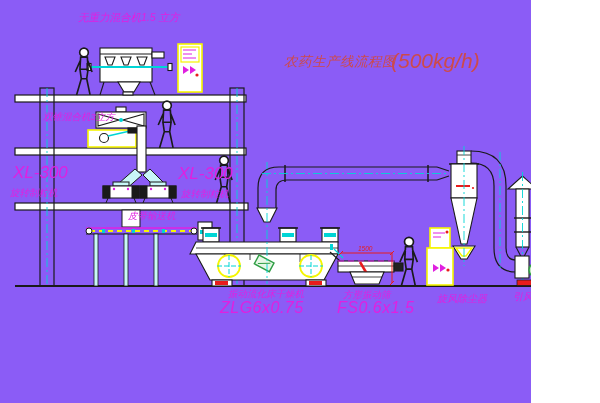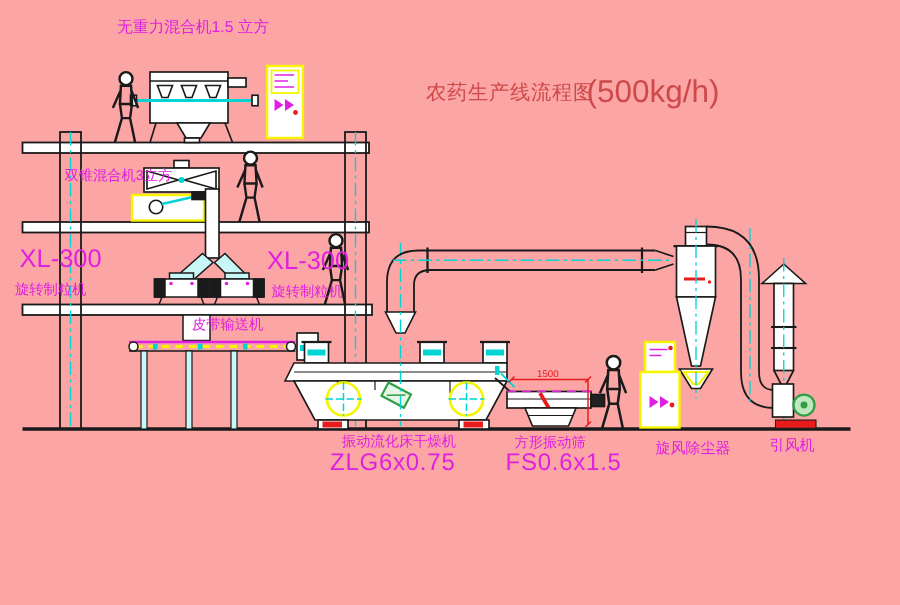--- a/index.html
+++ b/index.html
@@ -1,17 +1,17 @@
 <!DOCTYPE html>
 <html><head>
 <meta charset="utf-8">
 <style>
   html,body{margin:0;padding:0;background:#fff;}
-  .canvas{position:relative;width:600px;height:403px;background:#fca5a5;overflow:hidden;
-          font-family:"Liberation Sans",sans-serif;}
+  .canvas{position:relative;width:531px;height:403px;background:#8b5cf6;overflow:hidden;
+          font-family:"Liberation Sans",sans-serif;font-style:italic;}
   svg{position:absolute;left:0;top:0;}
   text{font-family:"Liberation Sans",sans-serif;}
   .cjk-sm{font-size:9.5px;}
   .cjk-md{font-size:10.5px;}
   .model-lg{font-size:16px;letter-spacing:.5px;}
   .xl{font-size:17px;}
   .dim{font-size:6.5px;}
 </style>
 </head>
 <body>

